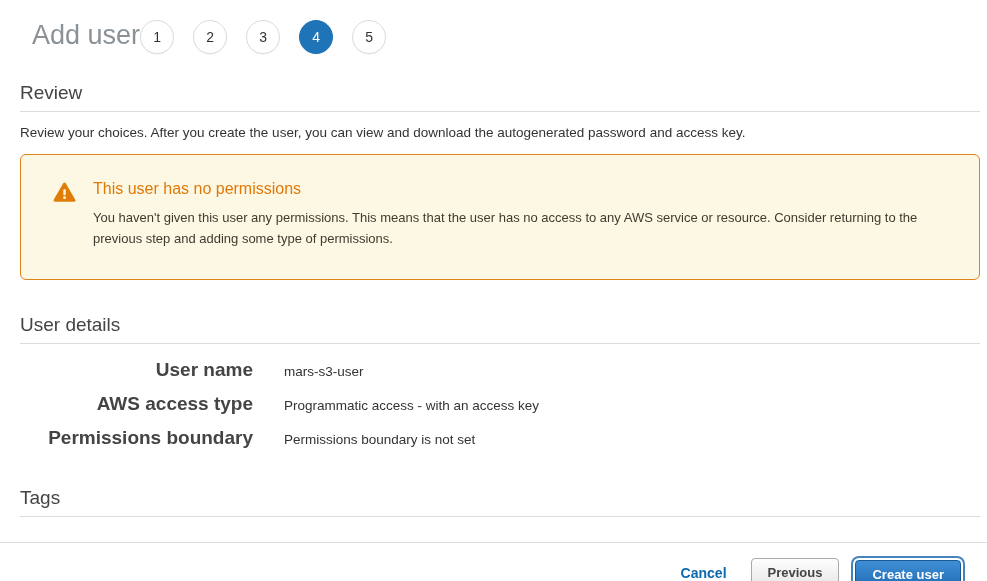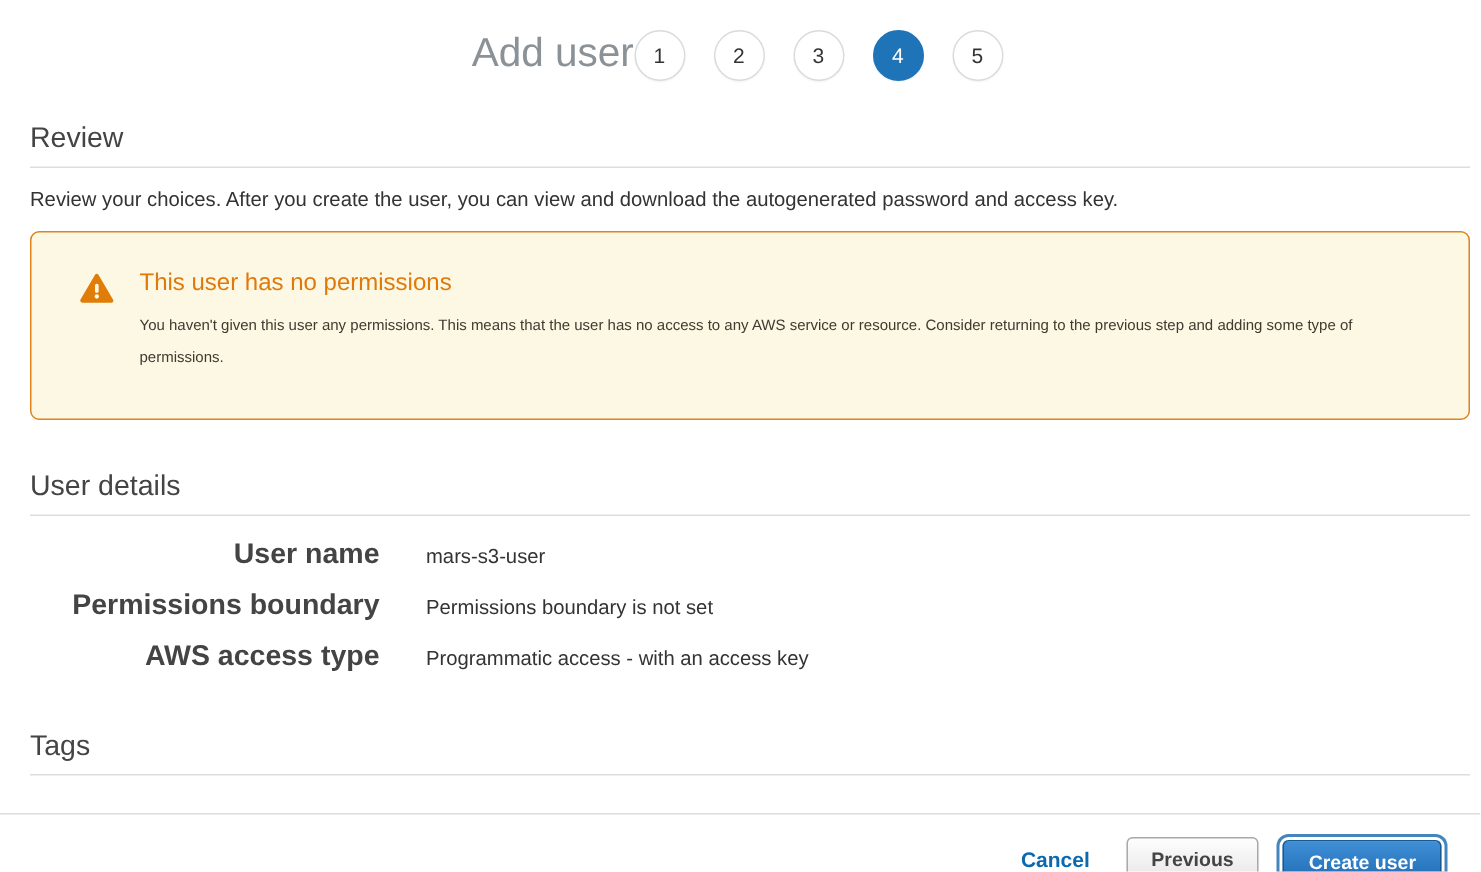--- a/index.html
+++ b/index.html
@@ -5,21 +5,21 @@
   * { box-sizing: border-box; }
   html, body { margin: 0; padding: 0; }
   body {
     width: 987px; height: 581px; overflow: hidden;
     background: #ffffff;
     font-family: "Liberation Sans", sans-serif;
     color: #333;
   }
 
   
-  .topbar { display: flex; justify-content: center; align-items: flex-start; padding: 14px 16px 0 12px; }
+  .topbar { display: flex; justify-content: flex-start; align-items: flex-start; padding: 14px 16px 0 32px; }
   .page-title { font-size: 27px; font-weight: 400; color: #8b9297; margin: 6px 0 0; }
   .steps { display: flex; gap: 19px; margin-top: 6px; }
   .step {
     width: 34px; height: 34px; border-radius: 50%;
     border: 1px solid #d8dcde; background: #fff;
     display: flex; align-items: center; justify-content: center;
     font-size: 14px; color: #333;
     box-shadow: 0 1px 1px rgba(0,0,0,0.04);
   }
   .step.active { background: #1f73b7; border-color: #1f73b7; color: #fff; }
@@ -35,21 +35,21 @@
   .warning-box {
     margin-top: 14px;
     background: #fcf8e3;
     border: 1px solid #df831d;
     border-radius: 6px;
     padding: 25px 52px 30px 32px;
     display: flex; gap: 17px;
   }
   .warn-icon { flex: 0 0 auto; margin-top: 1px; }
   .warn-title { font-size: 16px; color: #e1790a; margin-bottom: 9px; }
-  .warn-body { font-size: 10px; line-height: 21px; color: #3f3b31; max-width: 860px; }
+  .warn-body { font-size: 13px; line-height: 21px; color: #3f3b31; max-width: 860px; }
 
   .details-heading { margin-top: 34px; }
   .kv-row { display: flex; align-items: baseline; margin-top: 12px; }
   .kv-row.first { margin-top: 15px; }
   .kv-label { width: 233px; text-align: right; font-weight: bold; font-size: 19px; color: #444; }
   .kv-value { margin-left: 31px; font-size: 13.5px; color: #333; }
 
   .tags-heading { margin-top: 38px; }
   .no-tags { font-style: italic; font-size: 13.5px; color: #333; margin: 14px 0 0; }
 
@@ -115,26 +115,26 @@
 
     <section>
       <h2 class="details-heading">User details</h2>
       <hr class="rule">
 
       <div class="kv-row first">
         <div class="kv-label">User name</div>
         <div class="kv-value">mars-s3-user</div>
       </div>
       <div class="kv-row">
+        <div class="kv-label">AWS access type</div>
+        <div class="kv-value">Programmatic access - with an access key</div>
+      </div>
+      <div class="kv-row">
         <div class="kv-label">Permissions boundary</div>
         <div class="kv-value">Permissions boundary is not set</div>
-      </div>
-      <div class="kv-row">
-        <div class="kv-label">AWS access type</div>
-        <div class="kv-value">Programmatic access - with an access key</div>
       </div>
     </section>
 
     <section>
       <h2 class="tags-heading">Tags</h2>
       <hr class="rule">
     </section>
 
   </main>
 

